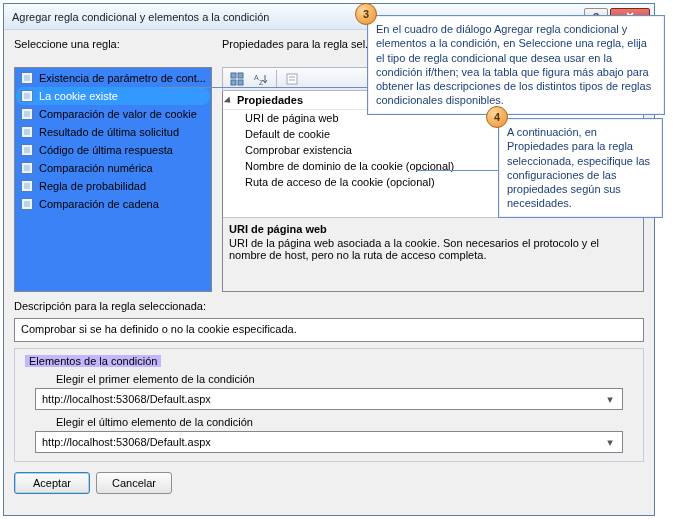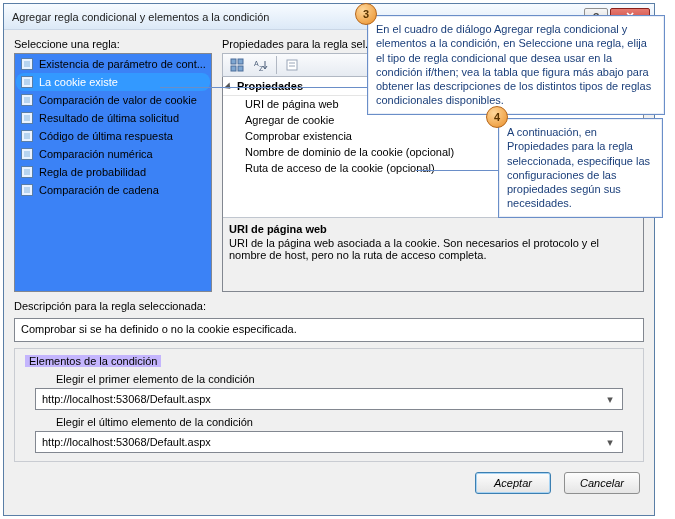--- a/index.html
+++ b/index.html
@@ -62,21 +62,21 @@
   .col-left {
     width: 198px;
     display: flex;
     flex-direction: column;
   }
   .col-right {
     flex: 1;
     display: flex;
     flex-direction: column;
   }
-  .col-label { margin-bottom: 3px; }
+  .col-label { margin-bottom: 17px; }
   .listbox {
     flex: 1;
     border: 1px solid #828790;
     background: #3b82f6;
     overflow: hidden;
     padding: 1px;
   }
   .rule-item {
     display: flex;
     align-items: center;
@@ -184,24 +184,23 @@
     padding: 0 4px 0 6px;
     justify-content: space-between;
   }
   .combo .chev {
     width: 16px; height:16px;
     display:flex;align-items:center;justify-content:center;
     color:#555;
   }
   .btnrow {
     display:flex;
-    justify-content:flex-end;
-    gap:13px;
+    justify-content:flex-start;
+    gap:6px;
     padding: 4px 4px 0 0;
-    font-style: italic;
   }
   .btn {
     min-width: 76px;
     height: 22px;
     border: 1px solid #8e8f8f;
     background: linear-gradient(#fdfdfd,#e5e5e5);
     display:flex;align-items:center;justify-content:center;
     border-radius: 3px;
   }
   .btn.primary { border:1px solid #3c7fb1; box-shadow: inset 0 0 0 1px #a7d3f3; }
@@ -310,21 +309,21 @@
           </div>
         </div>
         <div class="prop-grid">
           <div class="prop-head">Propiedades</div>
           <div id="prop-rows">
               <div class="prop-row">
                 <span class="pn">URI de página web</span>
                 <span class="pv"></span>
               </div>
               <div class="prop-row">
-                <span class="pn">Agregar de cookie</span>
+                <span class="pn">Default de cookie</span>
                 <span class="pv"></span>
               </div>
               <div class="prop-row">
                 <span class="pn">Comprobar existencia</span>
                 <span class="pv">True</span>
               </div>
               <div class="prop-row">
                 <span class="pn">Nombre de dominio de la cookie (opcional)</span>
                 <span class="pv"></span>
               </div>

